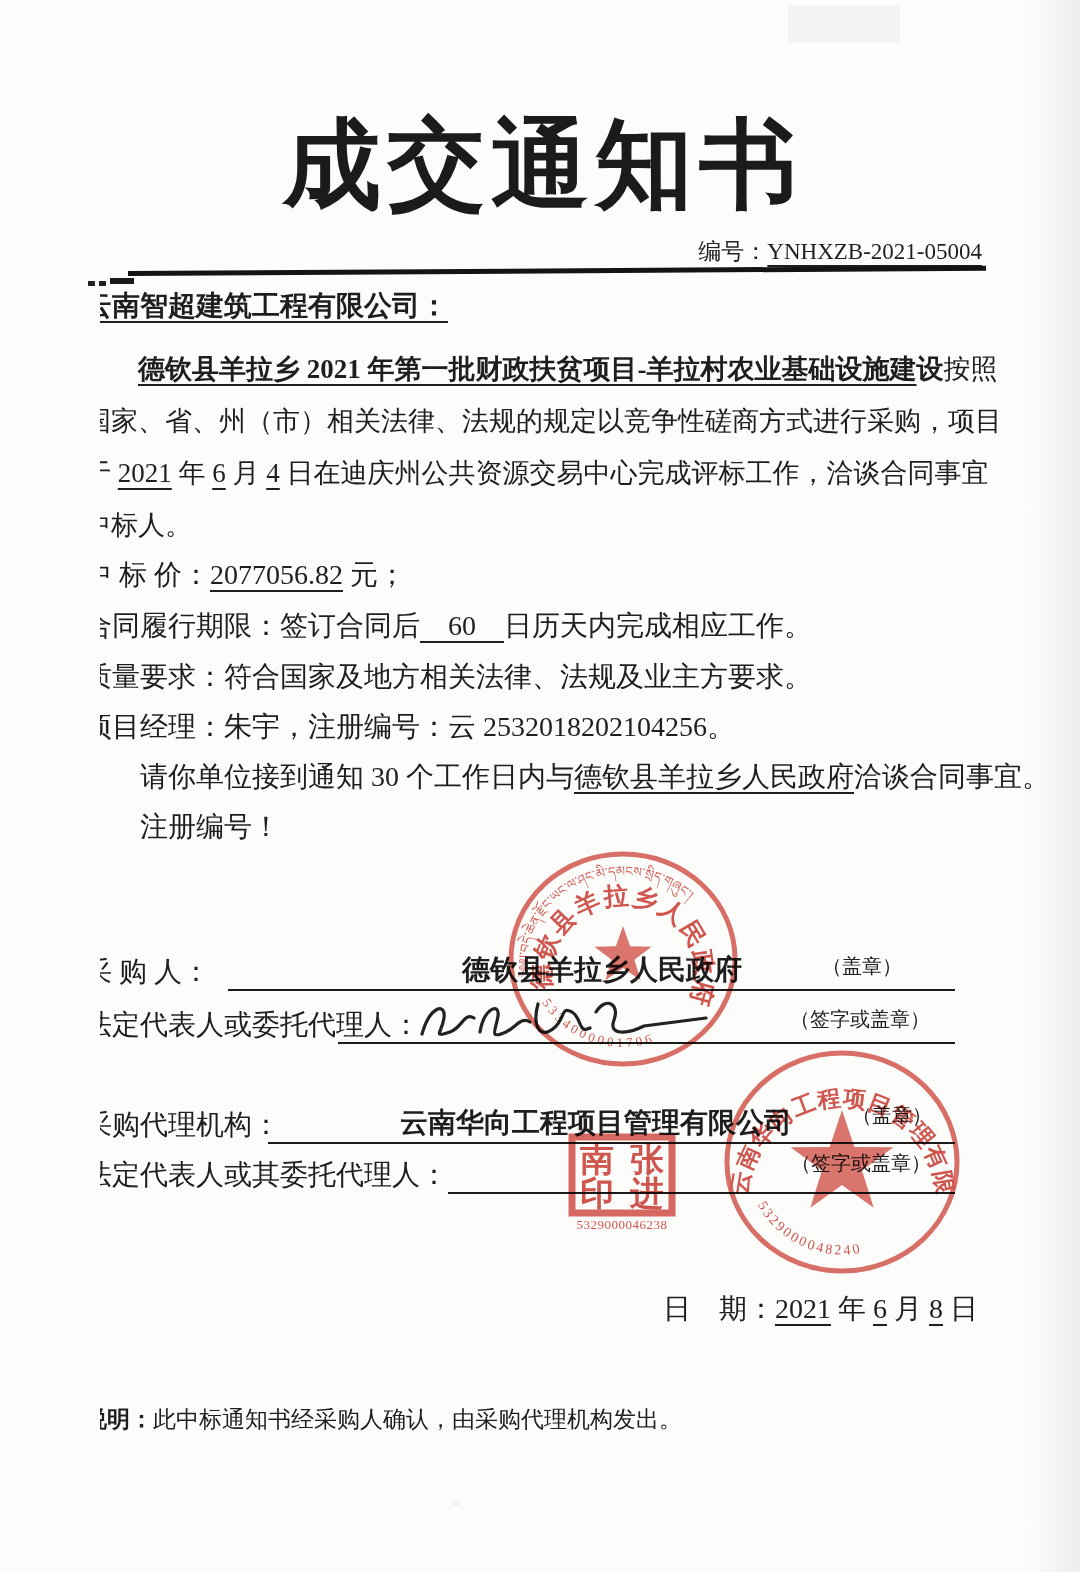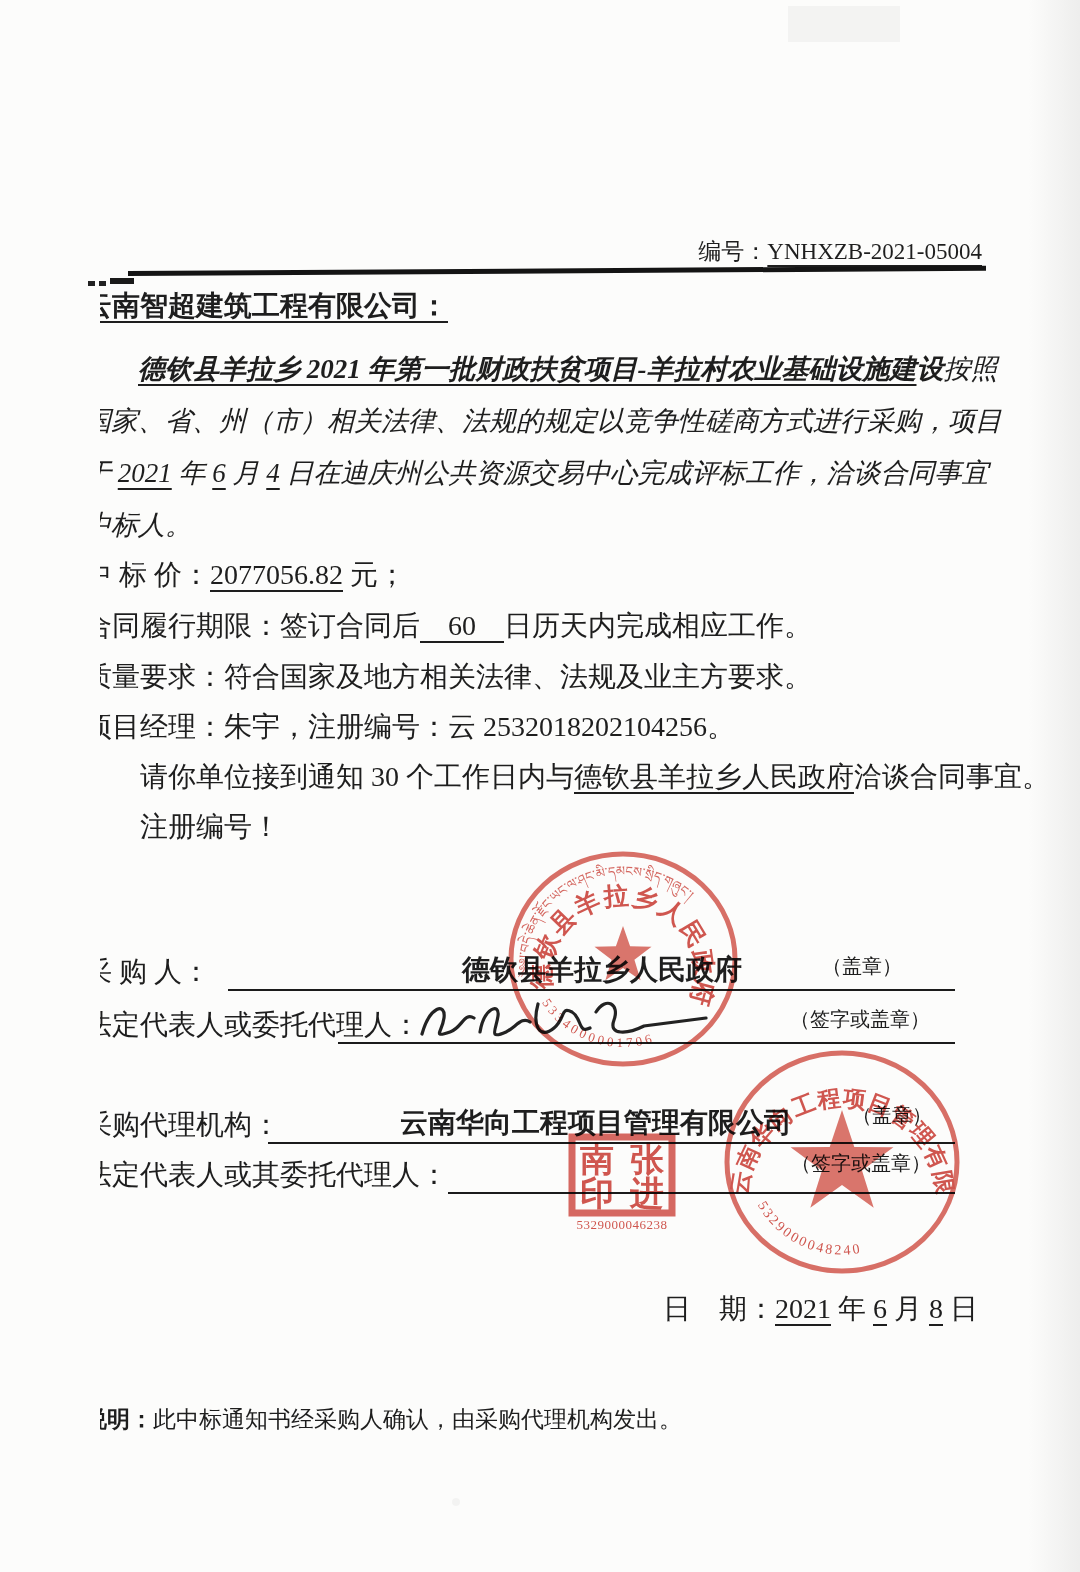--- a/index.html
+++ b/index.html
@@ -14,41 +14,42 @@
     top:100px; left:0; width:100%; text-align:center;
     font-size:98px; font-weight:700; letter-spacing:6px; text-indent:6px;
     color:#1b1b1b;
   }
   .docno{ top:236px; left:0; width:982px; text-align:right; font-size:23px; font-weight:400;}
   .rule{ top:271px; left:128px; width:858px; height:5px; background:#141414; transform:rotate(-0.35deg); transform-origin:left center;}
   .dash1{ top:281px; left:88px; width:7px; height:5px; background:#222;}
   .dash2{ top:281px; left:99px; width:7px; height:5px; background:#222;}
   .dash3{ top:278px; left:110px; width:24px; height:6px; background:#1a1a1a;}
   .bt{ font-size:28px; line-height:34px;}
-  .pline{ font-size:27px; line-height:34px;font-style:italic;}
+  .pline{ font-size:27px; line-height:34px;}
   .b{ font-weight:700;}
   .u{ text-decoration:underline; text-decoration-thickness:2px; text-underline-offset:6px;}
   .sline{ position:absolute; height:2px; background:#1b1b1b;}
   .note{ font-size:20px;}
   .fn{ font-size:23px;}
   .edgefade{
     position:absolute; top:0; right:0; width:52px; height:100%;
     background:linear-gradient(to right, rgba(0,0,0,0), rgba(110,110,110,0.10));
   }
   .smudge{ position:absolute; background:rgba(0,0,0,0.035);}
   .leftcrop{ position:absolute; left:0; top:292px; width:100px; height:1150px; background:#fcfcfb;}
   .stamp{ position:absolute; mix-blend-mode:multiply; opacity:0.93;}
   .sig{ position:absolute; mix-blend-mode:multiply;}
   svg text{ font-family:"Liberation Serif","DejaVu Serif",serif;}
 </style>
 </head>
 <body>
 
 <div class="page">
 
+  <div class="abs title">成交通知书</div>
 
   <div class="abs docno">
     <span>编号：</span><span class="u">YNHXZB-2021-05004</span>
   </div>
 
   <div class="abs rule"></div>
   <div class="abs dash1"></div>
   <div class="abs dash2"></div>
   <div class="abs dash3"></div>
 

